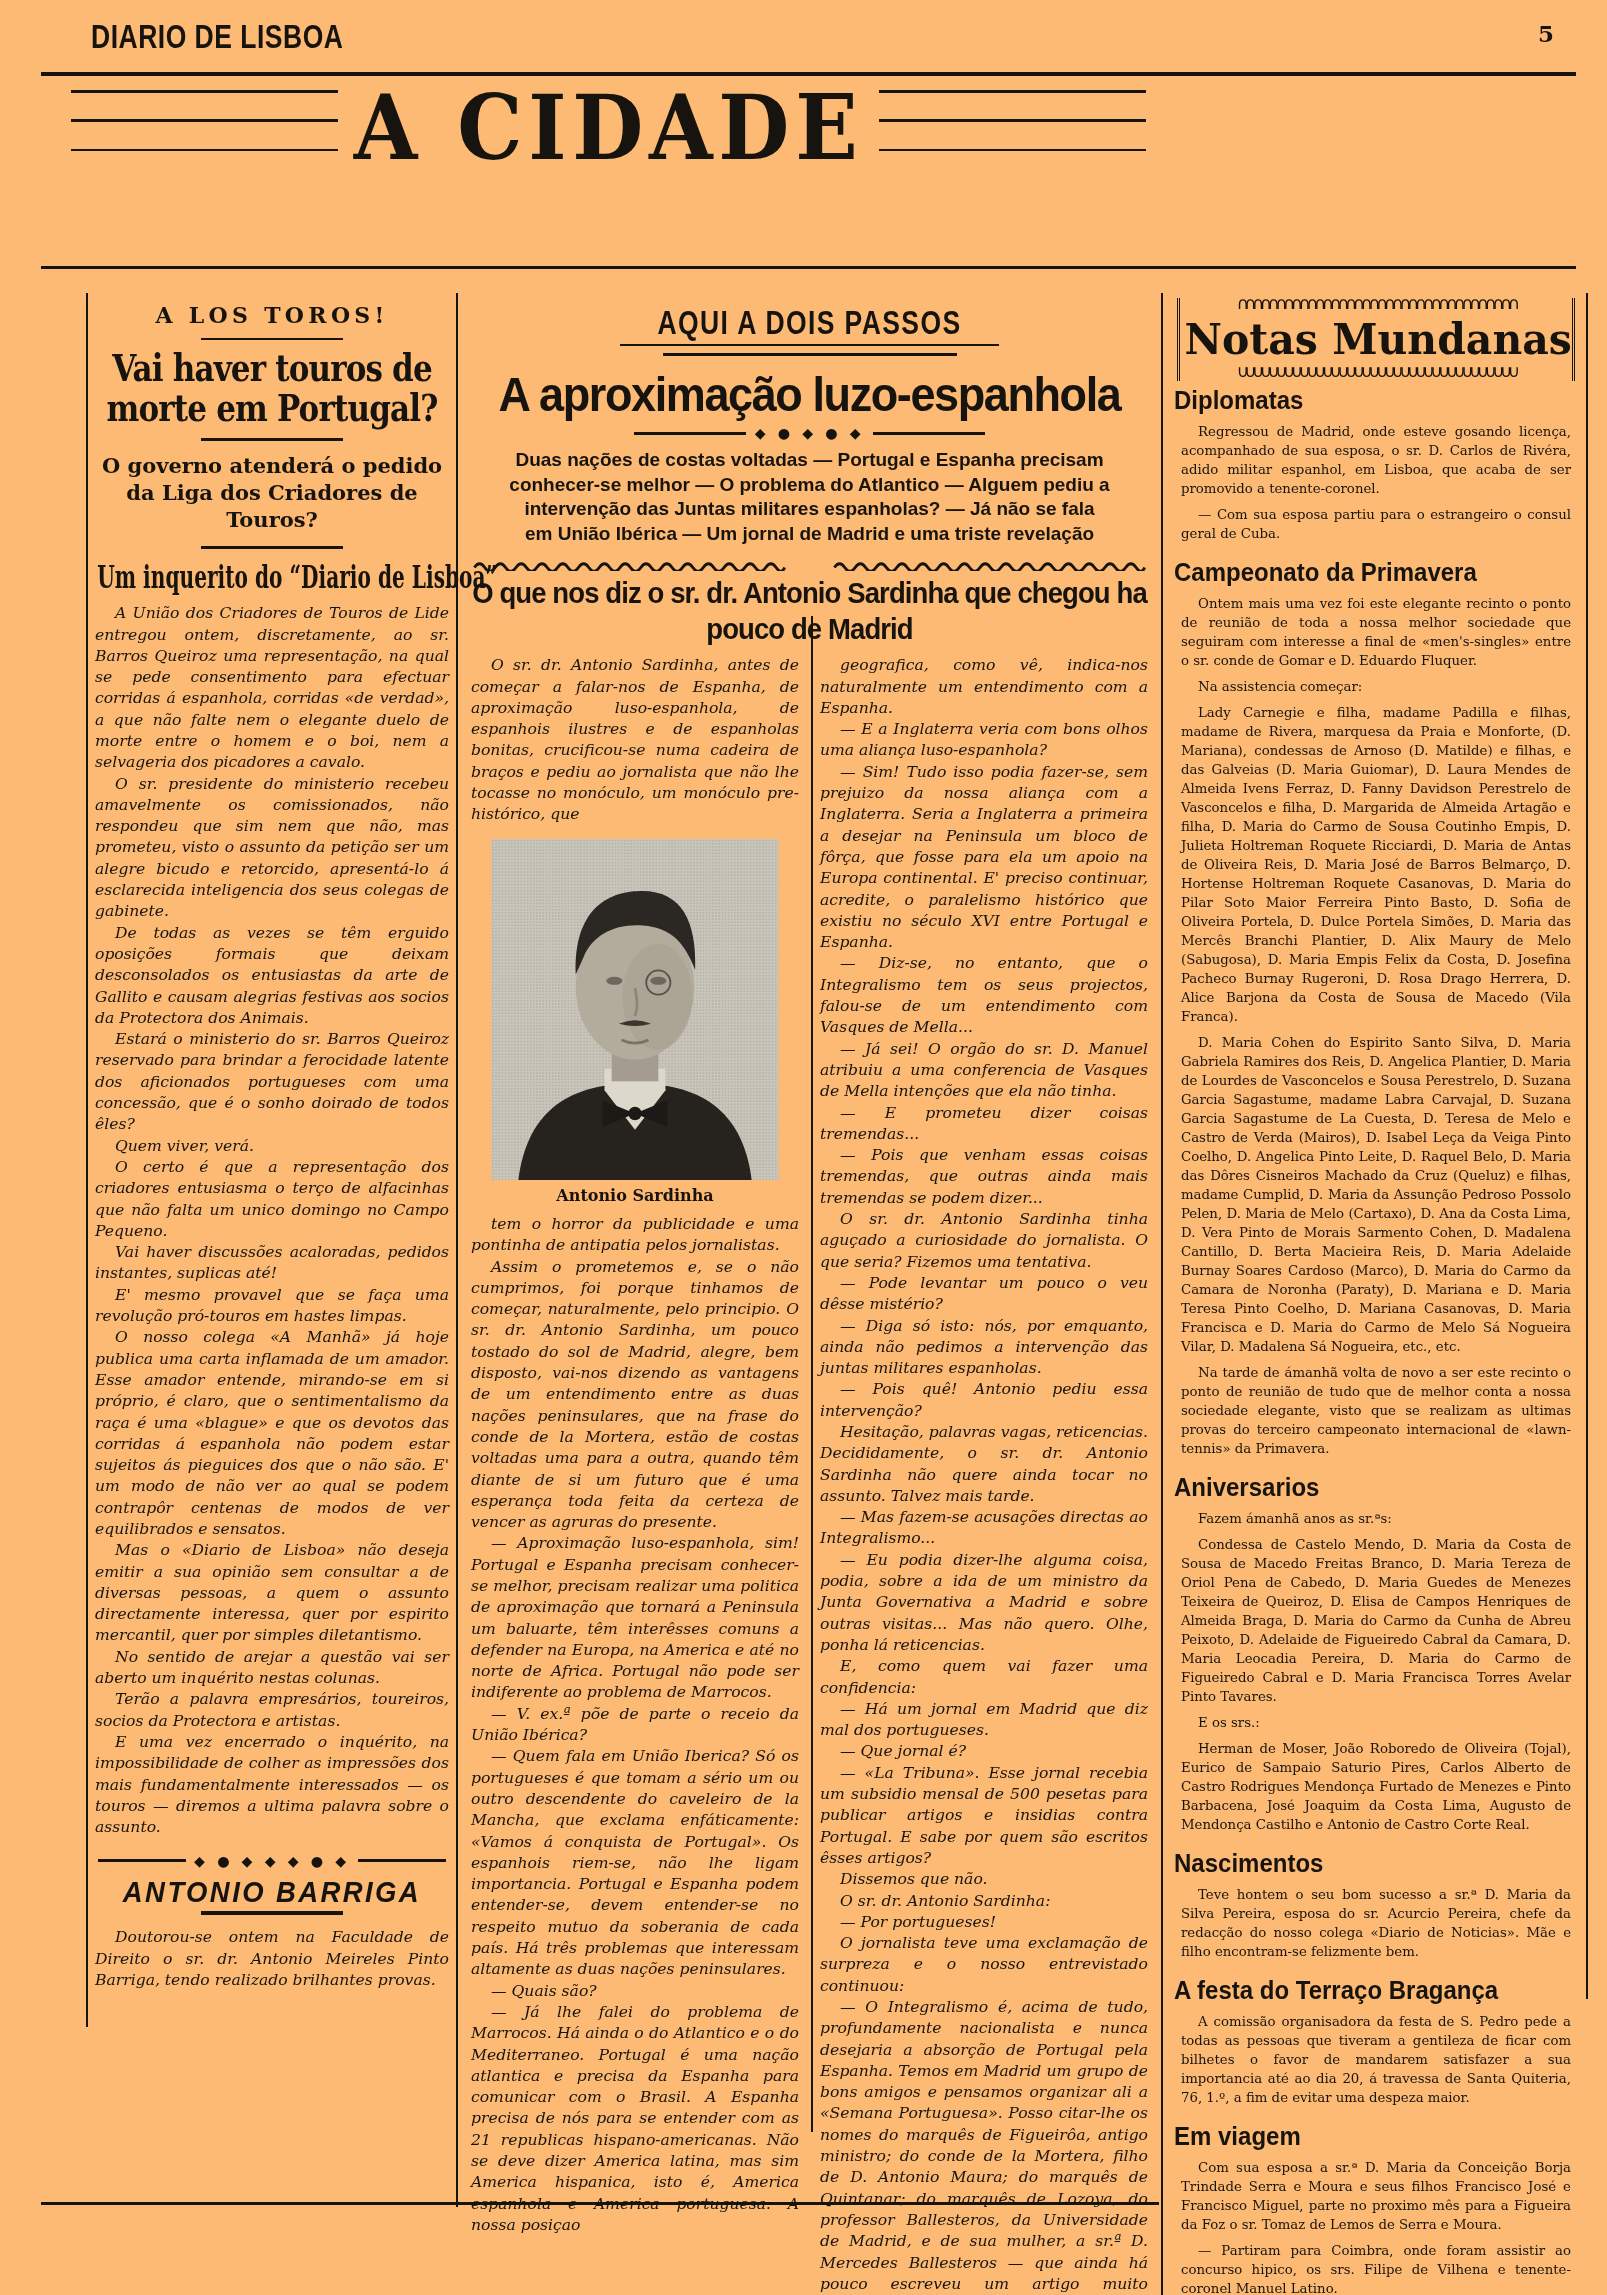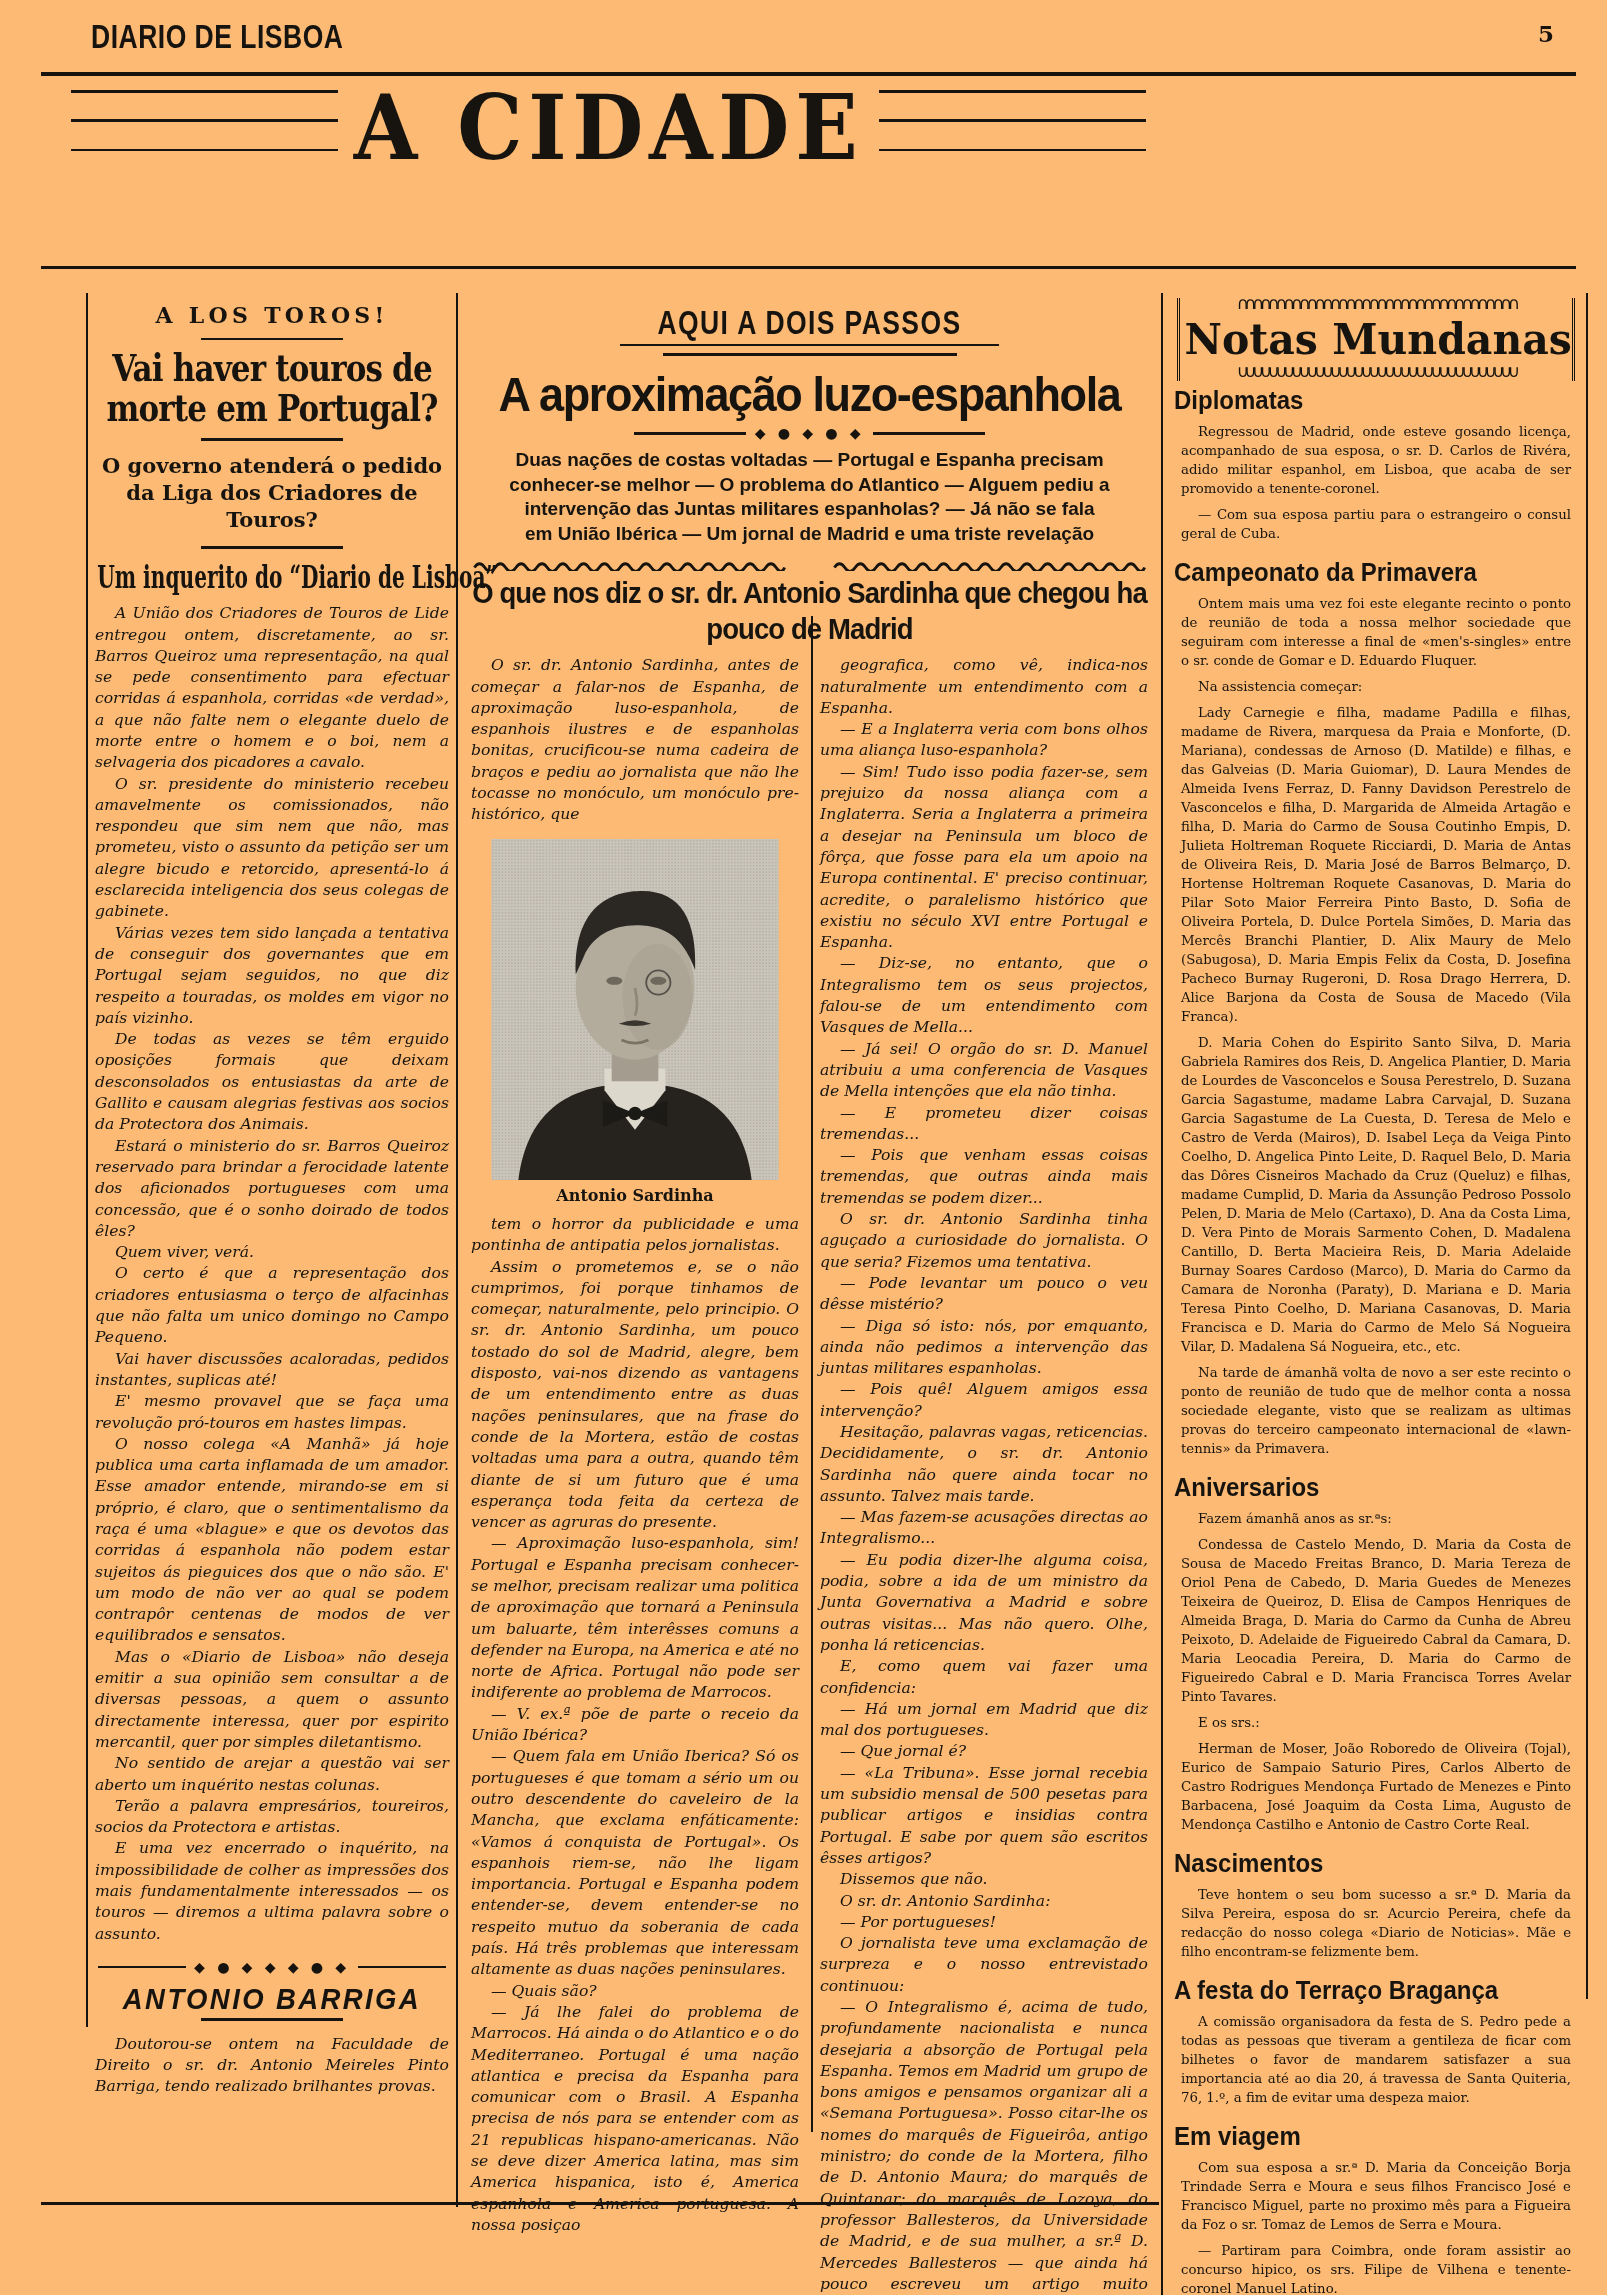--- a/index.html
+++ b/index.html
@@ -107,21 +107,20 @@
     <h1 class="headline-touros">Vai haver touros de morte em Portugal?</h1>
     <div class="srule"></div>
     <h3 class="subhead-left">O governo atenderá o pedido da Liga dos Criadores de Touros?</h3>
     <div class="srule"></div>
     <h2 class="inquerito">Um inquerito do “Diario de Lisboa”</h2>
 
     <div class="body-lg">
 
     <p>A União dos Criadores de Touros de Lide entregou ontem, discretamente, ao sr. Barros Queiroz uma representação, na qual se pede consentimento para efectuar corridas á espanhola, corridas «de verdad», a que não falte nem o elegante duelo de morte entre o homem e o boi, nem a selvageria dos picadores a cavalo.</p>
         <p>O sr. presidente do ministerio recebeu amavelmente os comissionados, não respondeu que sim nem que não, mas prometeu, visto o assunto da petição ser um alegre bicudo e retorcido, apresentá-lo á esclarecida inteligencia dos seus colegas de gabinete.</p>
-        <p>Várias vezes tem sido lançada a tentativa de conseguir dos governantes que em Portugal sejam seguidos, no que diz respeito a touradas, os moldes em vigor no país vizinho.</p>
         <p>De todas as vezes se têm erguido oposições formais que deixam desconsolados os entusiastas da arte de Gallito e causam alegrias festivas aos socios da Protectora dos Animais.</p>
         <p>Estará o ministerio do sr. Barros Queiroz reservado para brindar a ferocidade latente dos aficionados portugueses com uma concessão, que é o sonho doirado de todos êles?</p>
         <p>Quem viver, verá.</p>
         <p>O certo é que a representação dos criadores entusiasma o terço de alfacinhas que não falta um unico domingo no Campo Pequeno.</p>
         <p>Vai haver discussões acaloradas, pedidos instantes, suplicas até!</p>
         <p>E' mesmo provavel que se faça uma revolução pró-touros em hastes limpas.</p>
         <p>O nosso colega «A Manhã» já hoje publica uma carta inflamada de um amador. Esse amador entende, mirando-se em si próprio, é claro, que o sentimentalismo da raça é uma «blague» e que os devotos das corridas á espanhola não podem estar sujeitos ás pieguices dos que o não são. E' um modo de não ver ao qual se podem contrapôr centenas de modos de ver equilibrados e sensatos.</p>
         <p>Mas o «Diario de Lisboa» não deseja emitir a sua opinião sem consultar a de diversas pessoas, a quem o assunto directamente interessa, quer por espirito mercantil, quer por simples diletantismo.</p>
         <p>No sentido de arejar a questão vai ser aberto um inquérito nestas colunas.</p>
         <p>Terão a palavra empresários, toureiros, socios da Protectora e artistas.</p>
@@ -213,21 +212,21 @@
         <p>geografica, como vê, indica-nos naturalmente um entendimento com a Espanha.</p>
             <p>— E a Inglaterra veria com bons olhos uma aliança luso-espanhola?</p>
             <p>— Sim! Tudo isso podia fazer-se, sem prejuizo da nossa aliança com a Inglaterra. Seria a Inglaterra a primeira a desejar na Peninsula um bloco de fôrça, que fosse para ela um apoio na Europa continental. E' preciso continuar, acredite, o paralelismo histórico que existiu no século XVI entre Portugal e Espanha.</p>
             <p>— Diz-se, no entanto, que o Integralismo tem os seus projectos, falou-se de um entendimento com Vasques de Mella...</p>
             <p>— Já sei! O orgão do sr. D. Manuel atribuiu a uma conferencia de Vasques de Mella intenções que ela não tinha.</p>
             <p>— E prometeu dizer coisas tremendas...</p>
             <p>— Pois que venham essas coisas tremendas, que outras ainda mais tremendas se podem dizer...</p>
             <p>O sr. dr. Antonio Sardinha tinha aguçado a curiosidade do jornalista. O que seria? Fizemos uma tentativa.</p>
             <p>— Pode levantar um pouco o veu dêsse mistério?</p>
             <p>— Diga só isto: nós, por emquanto, ainda não pedimos a intervenção das juntas militares espanholas.</p>
-            <p>— Pois quê! Alguem amigos essa intervenção?</p>
+            <p>— Pois quê! Antonio pediu essa intervenção?</p>
             <p>Hesitação, palavras vagas, reticencias. Decididamente, o sr. dr. Antonio Sardinha não quere ainda tocar no assunto. Talvez mais tarde.</p>
             <p>— Mas fazem-se acusações directas ao Integralismo...</p>
             <p>— Eu podia dizer-lhe alguma coisa, podia, sobre a ida de um ministro da Junta Governativa a Madrid e sobre outras visitas... Mas não quero. Olhe, ponha lá reticencias.</p>
             <p>E, como quem vai fazer uma confidencia:</p>
             <p>— Há um jornal em Madrid que diz mal dos portugueses.</p>
             <p>— Que jornal é?</p>
             <p>— «La Tribuna». Esse jornal recebia um subsidio mensal de 500 pesetas para publicar artigos e insidias contra Portugal. E sabe por quem são escritos êsses artigos?</p>
             <p>Dissemos que não.</p>
             <p>O sr. dr. Antonio Sardinha:</p>
             <p>— Por portugueses!</p>

